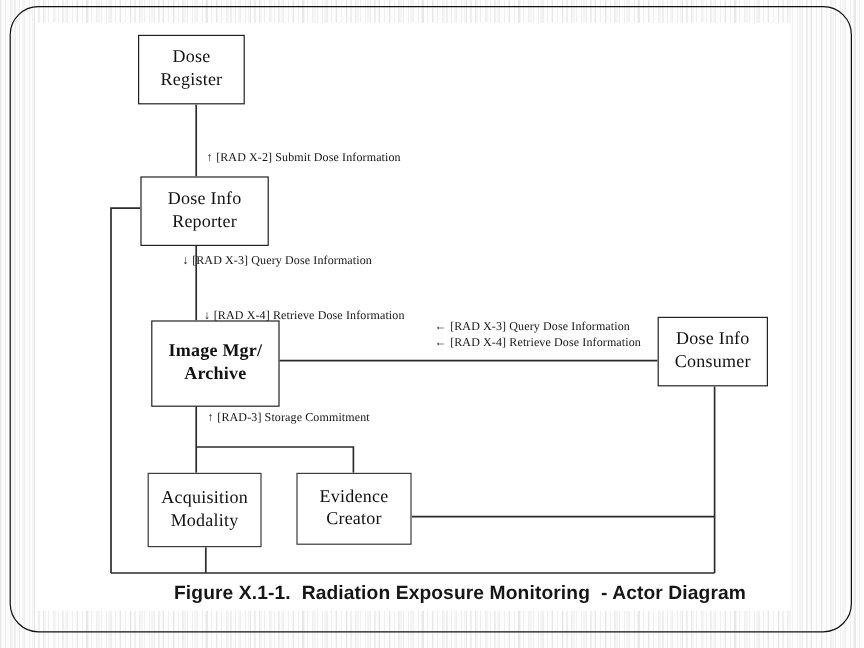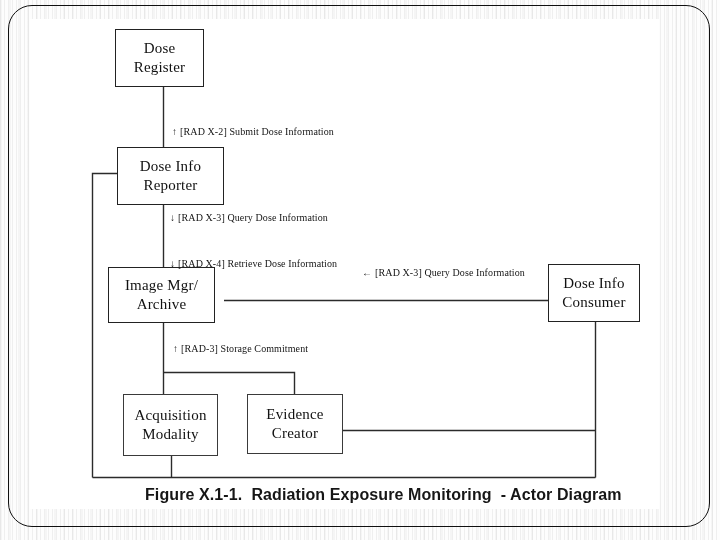--- a/index.html
+++ b/index.html
@@ -29,33 +29,33 @@
 
   .actor-box{
     position:absolute;box-sizing:border-box;
     background:#ffffff;border:1.6px solid #222222;
     display:flex;align-items:center;justify-content:center;text-align:center;
     font-size:15px;line-height:19px;color:#111;
     white-space:pre-line;letter-spacing:0.2px;
   }
   .box-dose-register{left:115px;top:29px;width:89px;height:58px;}
   .box-dose-info-reporter{left:117px;top:147px;width:107px;height:58px;}
-  .box-image-mgr{left:108px;top:267px;width:107px;height:56px;}
+  .box-image-mgr{left:126px;top:267px;width:107px;height:72px;font-weight:bold;}
   .box-dose-info-consumer{left:548px;top:264px;width:92px;height:58px;}
   .box-acquisition-modality{left:123px;top:394px;width:95px;height:62px;border-color:#3a3a3a;}
   .box-evidence-creator{left:247px;top:394px;width:96px;height:60px;border-color:#3a3a3a;}
 
   .edge-label{
     position:absolute;font-size:10px;line-height:11px;color:#141414;
     white-space:nowrap;letter-spacing:0.1px;text-align:center;
   }
   .edge-label .arr{display:inline-block;margin-right:3px;font-size:10px;}
 
   .lbl-submit{left:172px;top:126px;}
-  .lbl-query-down{left:170px;top:212px;}
+  .lbl-query-down{left:152px;top:212px;}
   .lbl-retrieve-down{left:170px;top:225px;margin-top:33px;}
   .lbl-query-left{left:362px;top:267px;}
   .lbl-retrieve-left{left:362px;top:280px;}
   .lbl-store-up{left:173px;top:330px;}
   .lbl-commit-up{left:173px;top:343px;}
   .lbl-store-right{left:402px;top:449px;}
 
   .figure-caption{
     position:absolute;left:145px;top:486px;
     font-family:"Liberation Sans",sans-serif;font-weight:bold;
@@ -104,20 +104,23 @@
   <div class="edge-label lbl-query-down">
     <span class="arr">↓</span><span>[RAD X-3] Query Dose Information</span>
   </div>
   <div class="edge-label lbl-retrieve-down">
     <span class="arr">↓</span><span>[RAD X-4] Retrieve Dose Information</span>
   </div>
 
   <div class="edge-label lbl-query-left">
     <span class="arr">←</span><span>[RAD X-3] Query Dose Information</span>
   </div>
+  <div class="edge-label lbl-retrieve-left">
+    <span class="arr">←</span><span>[RAD X-4] Retrieve Dose Information</span>
+  </div>
 
   <div class="edge-label lbl-commit-up">
     <span class="arr">↑</span><span>[RAD-3] Storage Commitment</span>
   </div>
 
 
   <div class="figure-caption">Figure X.1-1.  Radiation Exposure Monitoring  - Actor Diagram</div>
 
 </div>
 

